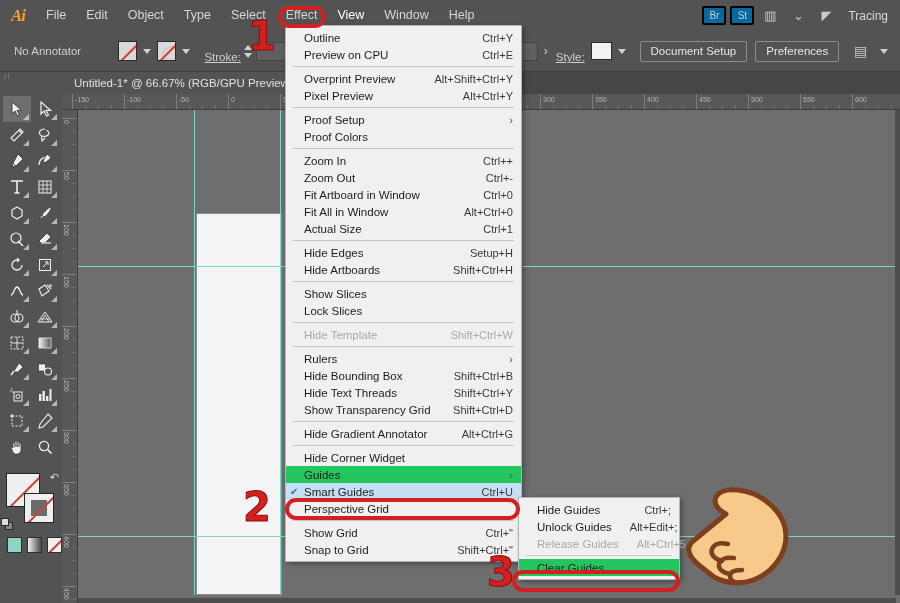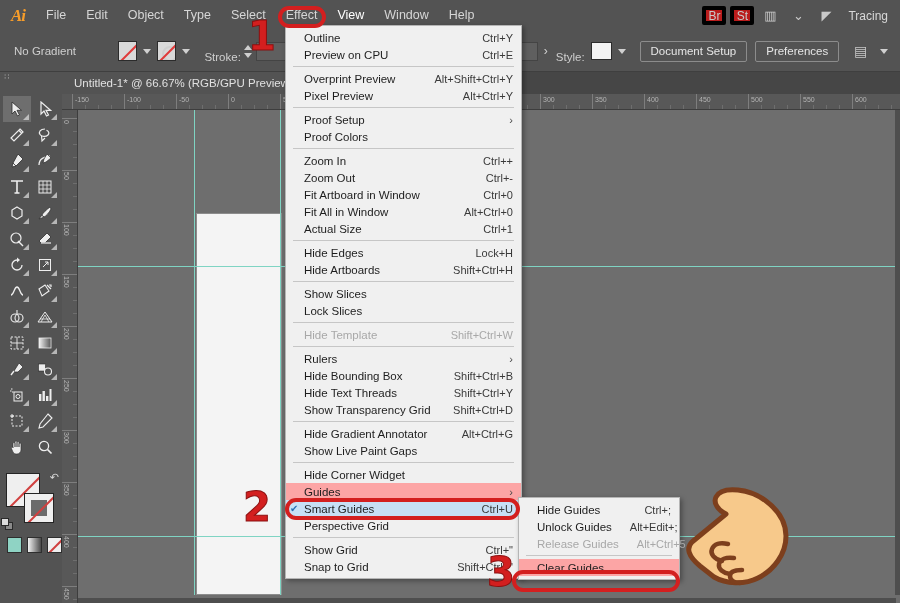--- a/index.html
+++ b/index.html
@@ -23,33 +23,33 @@
     font-family:"Liberation Serif", serif; letter-spacing:-1px;
   }
   .menu-item{
     padding:0 10px; height:31px; line-height:31px; color:#d6d6d6; font-size:12.5px;
     cursor:default; white-space:nowrap;
   }
   .menu-item.active{ color:#ffffff; }
   .menubar-right{ margin-left:auto; display:flex; align-items:center; height:31px; padding-right:4px;}
   .mb-icon{
     width:24px;height:19px;margin:0 2px;display:flex;align-items:center;justify-content:center;
-    font-size:12px;color:#c9c9c9;border:4px solid #000000;background:#b91c1c;border-radius:2px;
+    font-size:10px;color:#c9c9c9;border:2px solid #000000;background:#0369a1;border-radius:2px;
   }
   .mb-icon.flat{border:none;background:transparent;font-size:13px;}
   .tracing-lbl{color:#d8d8d8;font-size:12px;padding:0 8px;}
 
   
   .controlbar{
     position:absolute; left:0; top:31px; width:900px; height:41px;
     background:#535353; display:flex; align-items:center; padding:0 6px;
     border-bottom:1px solid #3f3f3f;
   }
   .cb-label{color:#cfcfcf;font-size:11.5px;white-space:nowrap;}
-  .cb-label.ul{margin-top:12px;}
+  .cb-label.ul{text-decoration:underline;margin-top:12px;}
   .swatch-none{
     width:20px;height:20px;background:#d9d9d9;border:1px solid #2b2b2b;position:relative;overflow:hidden;
   }
   .swatch-none:after{
     content:"";position:absolute;left:-4px;top:9px;width:30px;height:2px;background:#e03a3a;
     transform:rotate(-45deg);
   }
   .swatch-stroke{
     width:20px;height:20px;background:#d9d9d9;border:1px solid #2b2b2b;position:relative;overflow:hidden;
   }
@@ -172,21 +172,21 @@
   }
   #view-menu{ left:285px; top:25px; width:237px; padding:3px 0; }
   #guides-submenu{ left:518px; top:497px; width:162px; padding:3px 0; }
   .mrow{
     height:17px;display:flex;align-items:center;padding:0 8px 0 18px;
     font-size:11.5px;color:#1d1d1d;position:relative;white-space:nowrap;
   }
   .mrow .lbl{flex:0 0 auto;}
   .mrow .acc{margin-left:auto;color:#3a3a3a;font-size:11px;padding-left:18px;}
   .mrow.dim .lbl,.mrow.dim .acc{color:#a8a8a8;}
-  .mrow.hl{background:#fca5a5;}
+  .mrow.hl{background:#22c55e;}
   .mrow .arrow{margin-left:auto;color:#4a4a4a;font-size:11px;}
   .mrow .chk{position:absolute;left:4px;top:3px;color:#2b6fb5;font-size:10px;}
   .mrow.checked{background:#c7dff5;}
   .mdiv{height:1px;background:#c6c6c6;margin:3px 7px;}
 
   
   .ann-ellipse{
     position:absolute;border:4px solid #d31f1f;border-radius:999px;z-index:60;pointer-events:none;
   }
   .ann-num{
@@ -217,21 +217,21 @@
       <div class="mb-icon">St</div>
       <div class="mb-icon flat">▥</div>
       <div class="mb-icon flat">⌄</div>
       <div class="mb-icon flat">◤</div>
       <div style="flex:1"></div>
       <div class="tracing-lbl">Tracing</div>
     </div>
   </div>
 
   <div class="controlbar">
-    <div class="cb-label" style="width:118px;padding-left:8px;">No Gradient</div>
+    <div class="cb-label" style="width:118px;padding-left:8px;">No Annotator</div>
 
     <div class="swatch-none"></div>
     <div class="caret"></div>
 
     <div class="swatch-stroke"></div>
     <div class="caret"></div>
 
     <div class="cb-label ul" style="margin-left:8px;">Stroke:</div>
     <div class="spinner">
         <i></i>
@@ -656,21 +656,21 @@
         <span class="lbl">Fit All in Window</span>
         <span class="acc">Alt+Ctrl+0</span>
       </div>
       <div class="mrow">
         <span class="lbl">Actual Size</span>
         <span class="acc">Ctrl+1</span>
       </div>
       <div class="mdiv"></div>
       <div class="mrow">
         <span class="lbl">Hide Edges</span>
-        <span class="acc">Lock+H</span>
+        <span class="acc">Setup+H</span>
       </div>
       <div class="mrow">
         <span class="lbl">Hide Artboards</span>
         <span class="acc">Shift+Ctrl+H</span>
       </div>
       <div class="mdiv"></div>
       <div class="mrow">
         <span class="lbl">Show Slices</span>
       </div>
       <div class="mrow">
@@ -695,23 +695,20 @@
         <span class="acc">Shift+Ctrl+Y</span>
       </div>
       <div class="mrow">
         <span class="lbl">Show Transparency Grid</span>
         <span class="acc">Shift+Ctrl+D</span>
       </div>
       <div class="mdiv"></div>
       <div class="mrow">
         <span class="lbl">Hide Gradient Annotator</span>
         <span class="acc">Alt+Ctrl+G</span>
-      </div>
-      <div class="mrow">
-        <span class="lbl">Show Live Paint Gaps</span>
       </div>
       <div class="mdiv"></div>
       <div class="mrow">
         <span class="lbl">Hide Corner Widget</span>
       </div>
       <div class="mrow hl" id="guides-menu-row">
         <span class="lbl">Guides</span>
         <span class="arrow">›</span>
       </div>
       <div class="mrow checked">

